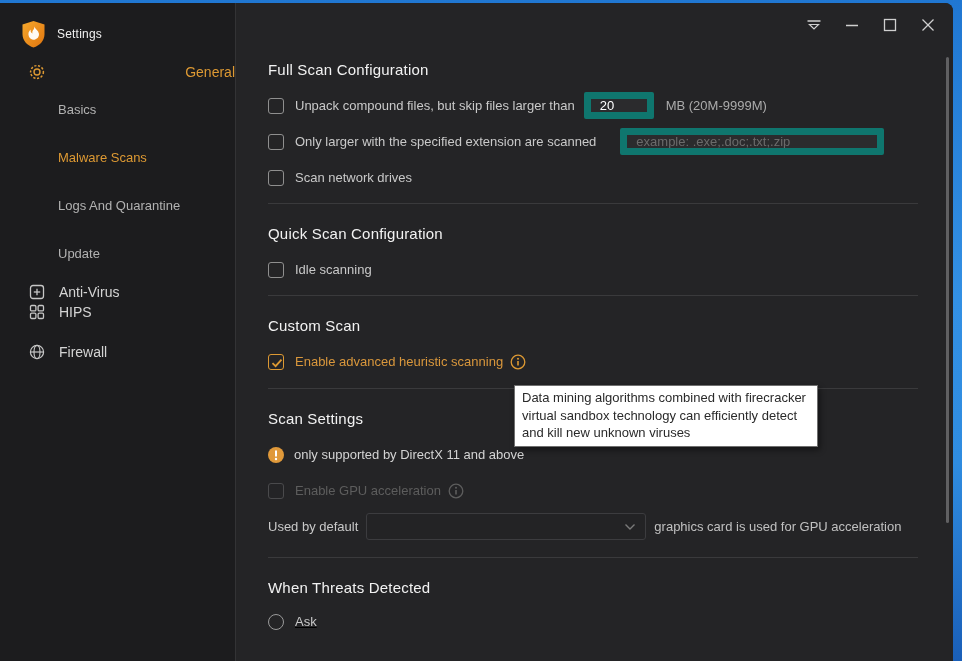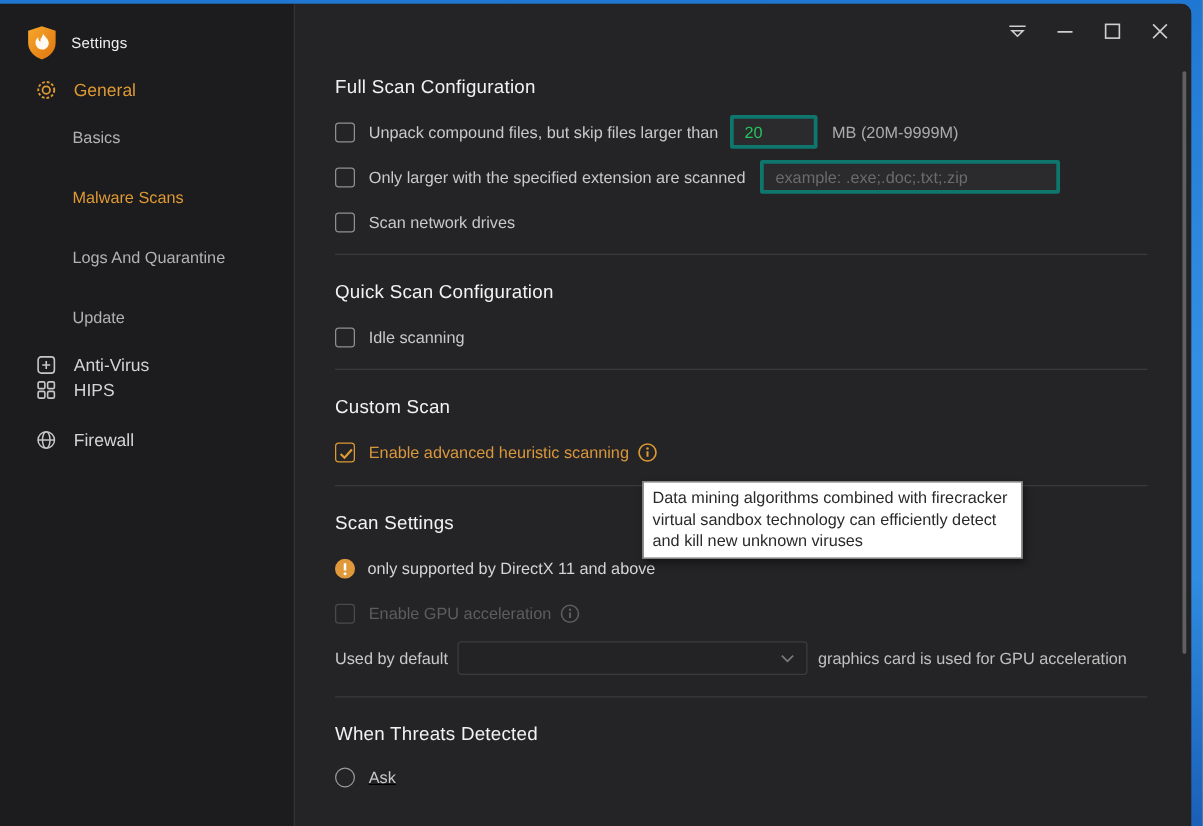--- a/index.html
+++ b/index.html
@@ -27,21 +27,21 @@
     padding:13px 0 0 21px; height:48px;
   }
   .app-title { color:#f0f0f0; font-size:12px; letter-spacing:.2px; }
   .nav { display:block; }
   .nav-item {
     display:flex; align-items:center; gap:13px;
     height:20px; padding-left:28px; cursor:pointer;
     font-size:14px; color:#d4d4d4;
   }
   .nav-item .ico { width:18px; height:18px; flex:0 0 18px; display:flex; align-items:center; justify-content:center; }
-  .nav-item.active { color:#dd9933; }
+  .nav-item.active { color:#dd9933;justify-content:space-between; }
   .nav-sub {
     height:20px; padding-left:58px; display:flex; align-items:center;
     font-size:13px; color:#b2b2b2; cursor:pointer;
   }
   .nav-sub.active { color:#dd9933; }
   .m-general { margin-top:11px; }
   .m-basics { margin-top:17px; }
   .m-sub { margin-top:28px; }
   .m-antivirus { margin-top:19px; }
   .m-hips { }
@@ -74,27 +74,27 @@
   .cb.disabled { border-color:#4a4a4c; }
   .radio {
     width:16px; height:16px; border:1px solid #9a9a9a; border-radius:50%;
     background:transparent; flex:0 0 16px; cursor:pointer;
   }
   .lbl.accent { color:#d9973c; }
   .lbl.disabled { color:#5d5d5d; }
   .info-ico { margin-left:7px; display:flex; align-items:center; }
   
   .txt-input {
-    height:27px; background:#2b2b2d; border:3px solid #0f766e; border-radius:2px;
-    color:#22c55e; font-size:13px; font-family:"Liberation Sans",sans-serif;
+    height:27px; background:#2b2b2d; border:7px solid #0f766e; border-radius:2px;
+    color:#ffffff; font-size:13px; font-family:"Liberation Sans",sans-serif;
     padding:0 9px; outline:none;
   }
   .txt-input::placeholder { color:#6b6b6b; }
   .in-size { width:70px; margin-left:9px; }
-  .in-ext { width:240px; margin-left:12px; }
+  .in-ext { width:264px; margin-left:24px; }
   .dropdown {
     width:280px; height:27px; margin-left:8px;
     background:#232325; border:1px solid #3c3c3f; border-radius:3px;
     display:flex; align-items:center; justify-content:flex-end;
     padding-right:9px; cursor:pointer;
   }
   .warn-ico { width:16px; height:16px; flex:0 0 16px; }
   .w-lbl { font-size:13px; color:#d4d4d4; margin-left:10px; }
   
   .tooltip {

